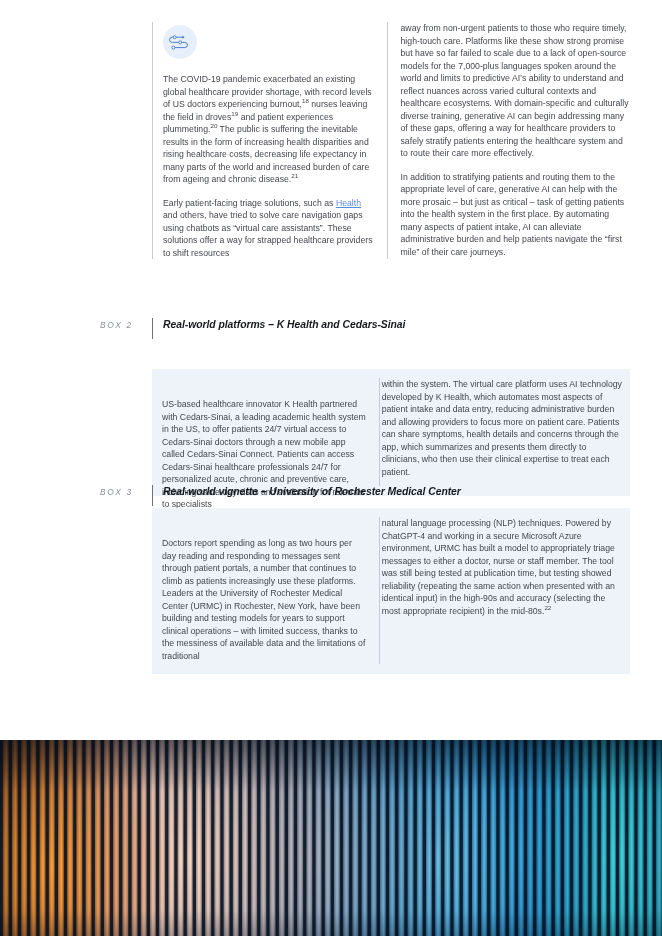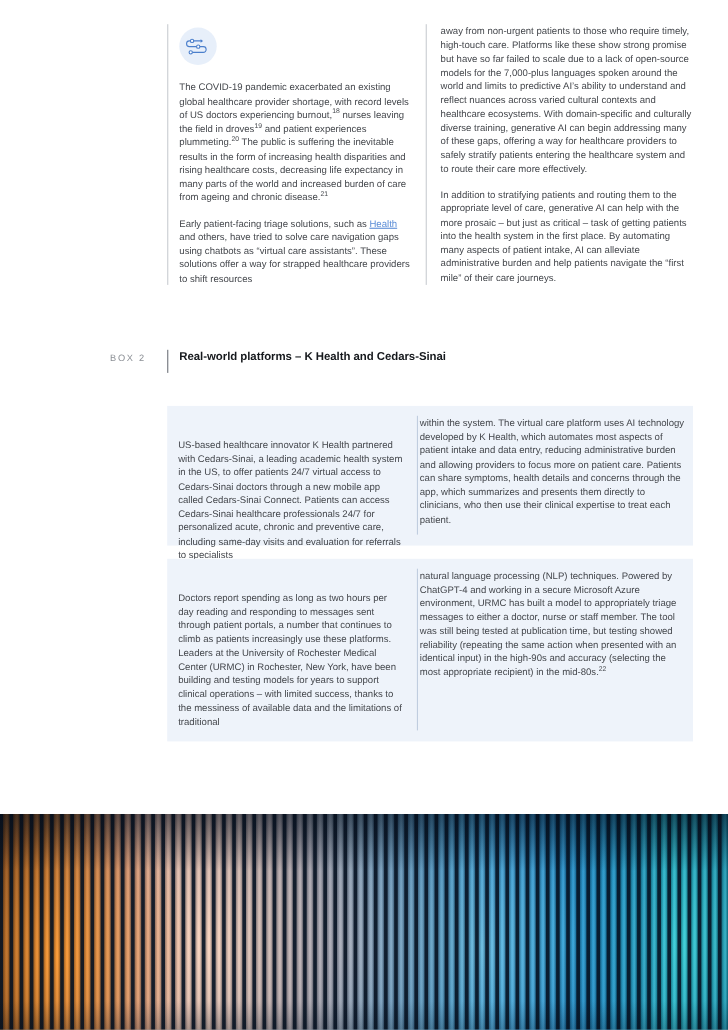--- a/index.html
+++ b/index.html
@@ -85,21 +85,21 @@
     letter-spacing: 0.01px;
   }
   p.body:last-child { margin-bottom: 0; }
   sup { font-size: 6.2px; vertical-align: super; line-height: 0; }
   a.inline-link {
     color: #5a8cd6;
     text-decoration: underline;
   }
 
   
-  .boxsec { position: absolute; left: 0; width: 662px; }
+  .boxsec { position: absolute; left: 0; width: 662px; font-style: italic; }
   .box-head {
     display: flex;
     align-items: flex-start;
   }
   .box-label {
     width: 152px;
     box-sizing: border-box;
     padding-right: 12px;
     text-align: left;
     padding-left: 100px;
@@ -275,20 +275,28 @@
   </div>
   <div class="box-body" style="top:369px; height:127px;">
     <div class="box-col-l">
       <p class="boxtext">US-based healthcare innovator K Health partnered with Cedars-Sinai, a leading academic health system in the US, to offer patients 24/7 virtual access to Cedars-Sinai doctors through a new mobile app called Cedars-Sinai Connect. Patients can access Cedars-Sinai healthcare professionals 24/7 for personalized acute, chronic and preventive care, including same-day visits and evaluation for referrals to specialists</p>
     </div>
     <div class="box-col-r">
       <p class="boxtext">within the system. The virtual care platform uses AI technology developed by K Health, which automates most aspects of patient intake and data entry, reducing administrative burden and allowing providers to focus more on patient care. Patients can share symptoms, health details and concerns through the app, which summarizes and presents them directly to clinicians, who then use their clinical expertise to treat each patient.</p>
     </div>
   </div>
 
+  <div class="boxsec" style="top:485px;">
+    <div class="box-head">
+      <div class="box-label">BOX 3</div>
+      <div class="box-title-wrap">
+        <div class="box-title">Real-world vignette – University of Rochester Medical Center</div>
+      </div>
+    </div>
+  </div>
   <div class="box-body" style="top:508px; height:166px;">
     <div class="box-col-l">
       <p class="boxtext">Doctors report spending as long as two hours per day reading and responding to messages sent through patient portals, a number that continues to climb as patients increasingly use these platforms. Leaders at the University of Rochester Medical Center (URMC) in Rochester, New York, have been building and testing models for years to support clinical operations – with limited success, thanks to the messiness of available data and the limitations of traditional</p>
     </div>
     <div class="box-col-r">
       <p class="boxtext"><span>natural language processing (NLP) techniques. Powered by ChatGPT-4 and working in a secure Microsoft Azure environment, URMC has built a model to appropriately triage messages to either a doctor, nurse or staff member. The tool was still being tested at publication time, but testing showed reliability (repeating the same action when presented with an identical input) in the high-90s and accuracy (selecting the most appropriate recipient) in the mid-80s.</span><sup>22</sup></p>
     </div>
   </div>
 
 </div>

